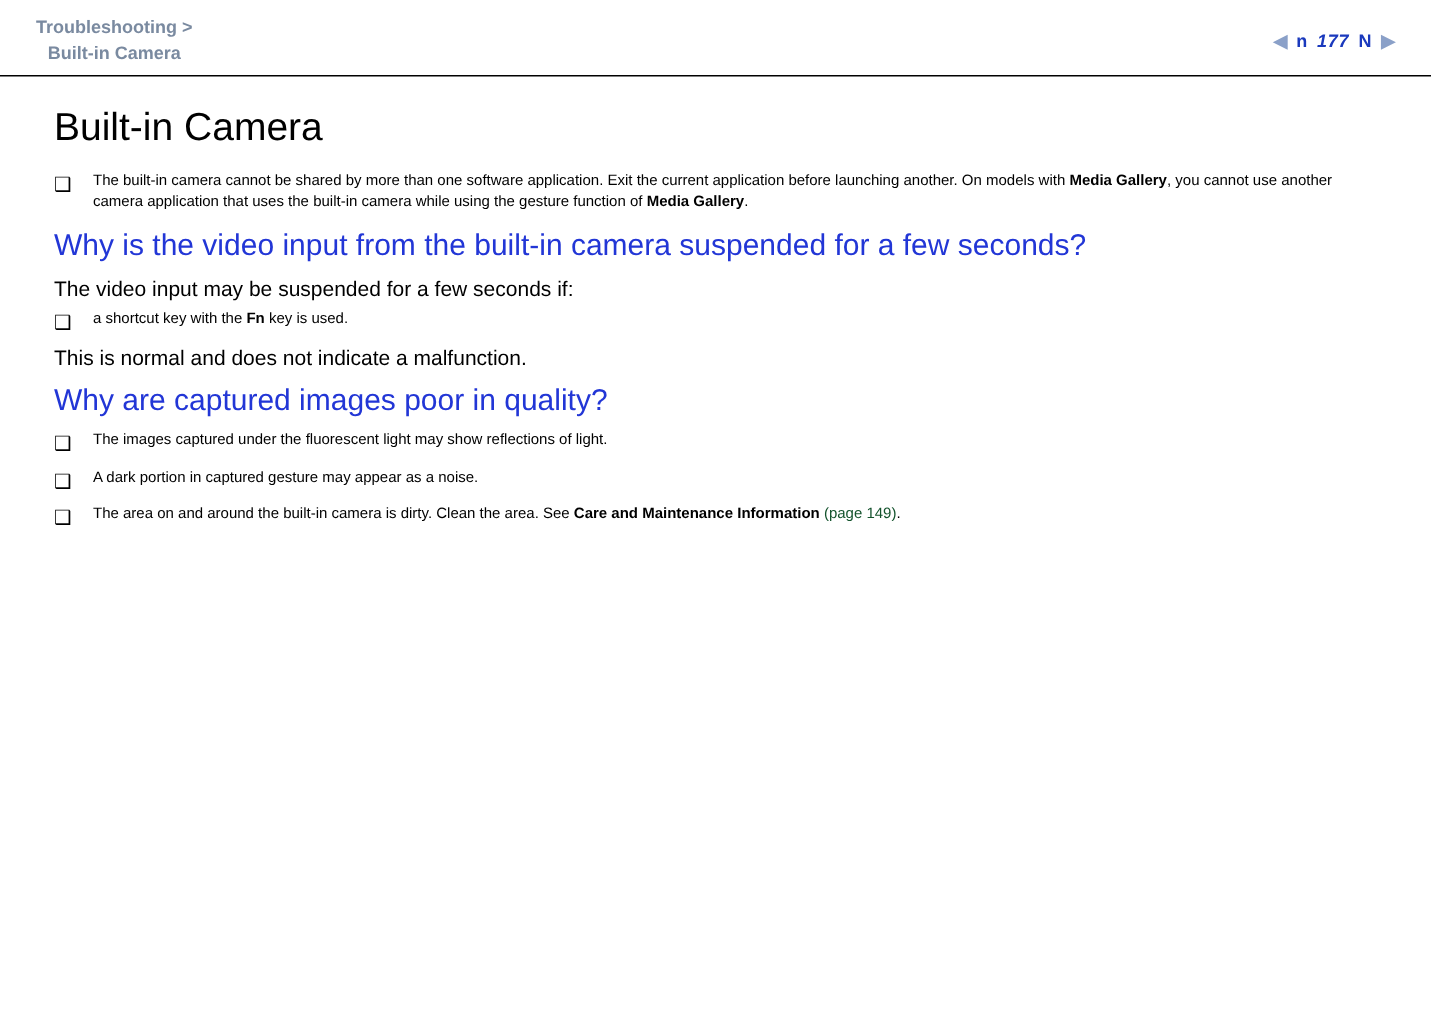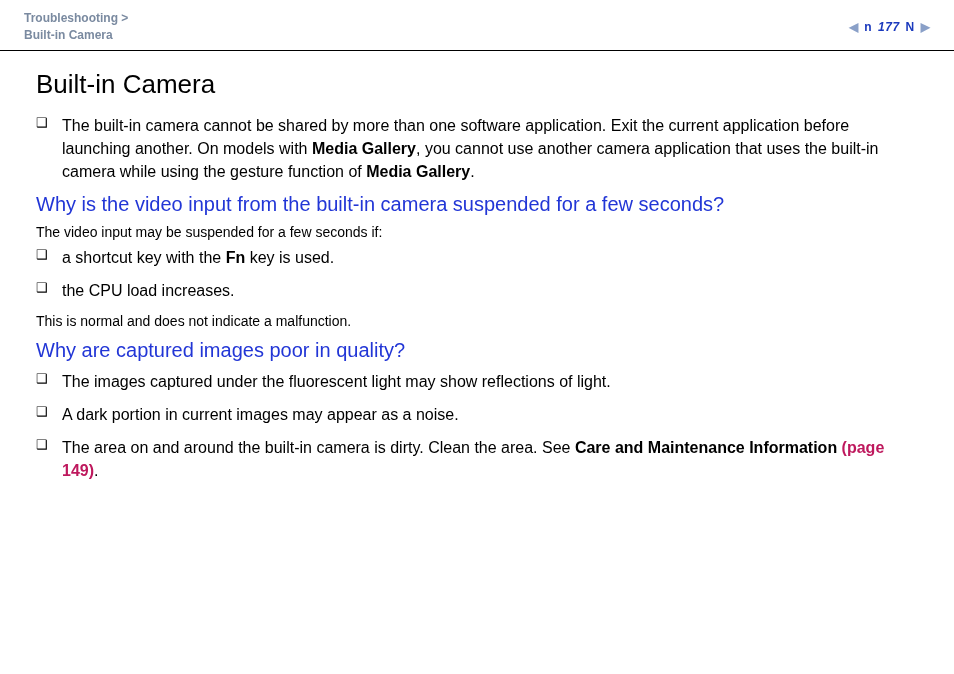--- a/index.html
+++ b/index.html
@@ -11,20 +11,21 @@
     height: 674px;
     box-sizing: border-box;
     position: relative;
   }
   .header {
     display: flex;
     justify-content: space-between;
     align-items: flex-start;
     padding: 10px 24px 6px 24px;
     border-bottom: 1px solid #000;
+    text-align: center;
   }
   .breadcrumb {
     color: #7a8aa0;
     font-size: 12px;
     font-weight: bold;
     line-height: 1.4;
   }
   .pagenum-wrap {
     display: flex;
     align-items: center;
@@ -60,35 +61,35 @@
   p.intro, p.outro {
     font-size: 14px;
     margin: 6px 0 6px 0;
   }
   ul {
     list-style: none;
     padding: 0;
     margin: 4px 0 8px 0;
   }
   ul li {
-    font-size: 16px;
+    font-size: 10px;
     line-height: 1.45;
     padding-left: 26px;
     position: relative;
     margin-bottom: 10px;
   }
   ul li::before {
     content: "❑";
     position: absolute;
     left: 0;
     top: 0;
     font-size: 13px;
   }
   b { font-weight: bold; }
-  .link-ref { color: #be185d; font-weight: bold; }
+  .link-ref { color: #14532d; font-weight: normal; }
 </style>
 </head>
 <body>
 
 <div class="header">
   <div class="breadcrumb">
     <span>Troubleshooting</span><span> &gt;</span><br>
     <span>Built-in Camera</span>
   </div>
   <div class="pagenum-wrap">
@@ -108,25 +109,24 @@
       <span>The built-in camera cannot be shared by more than one software application. Exit the current application before launching another. On models with </span><b>Media Gallery</b><span>, you cannot use another camera application that uses the built-in camera while using the gesture function of </span><b>Media Gallery</b><span>.</span>
     </li>
   </ul>
 
   <h2>Why is the video input from the built-in camera suspended for a few seconds?</h2>
   <p class="intro">The video input may be suspended for a few seconds if:</p>
   <ul>
     <li>
       <span>a shortcut key with the </span><b>Fn</b><span> key is used.</span>
     </li>
-    <li>the CPU load increases.</li>
   </ul>
   <p class="outro">This is normal and does not indicate a malfunction.</p>
 
   <h2>Why are captured images poor in quality?</h2>
   <ul>
     <li>The images captured under the fluorescent light may show reflections of light.</li>
-    <li>A dark portion in current images may appear as a noise.</li>
+    <li>A dark portion in captured gesture may appear as a noise.</li>
     <li>
       <span>The area on and around the built-in camera is dirty. Clean the area. See </span><b>Care and Maintenance Information </b><span class="link-ref">(page 149)</span><span>.</span>
     </li>
   </ul>
 </div>
 
 </body></html>

